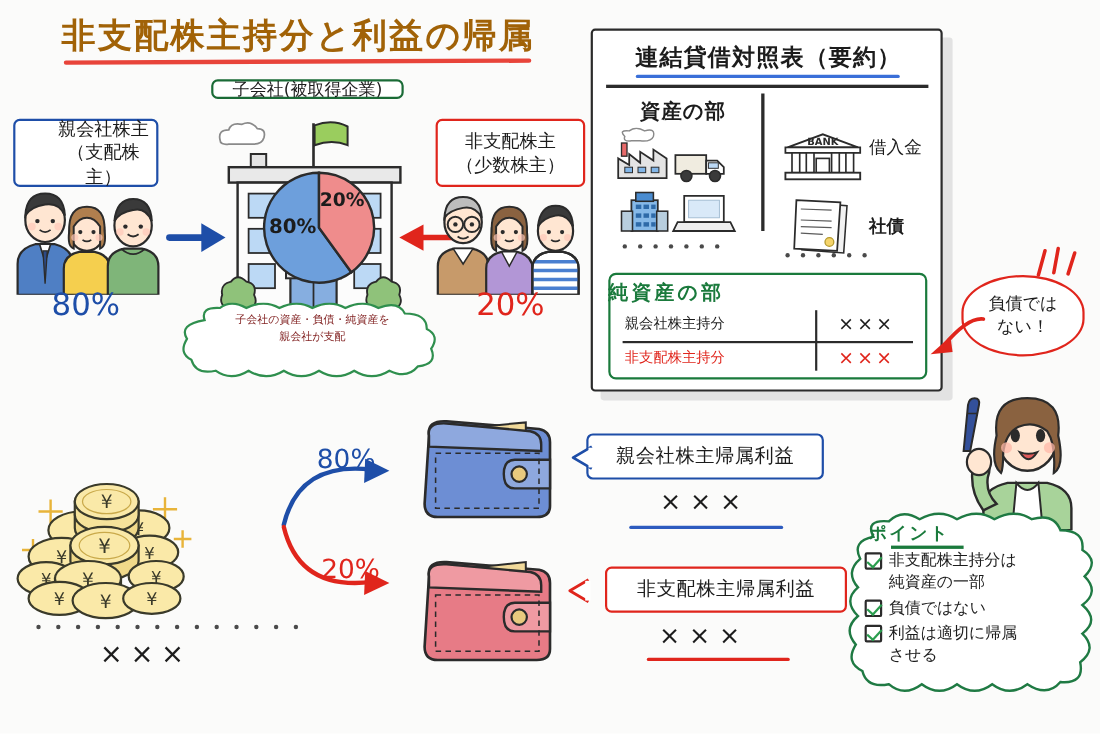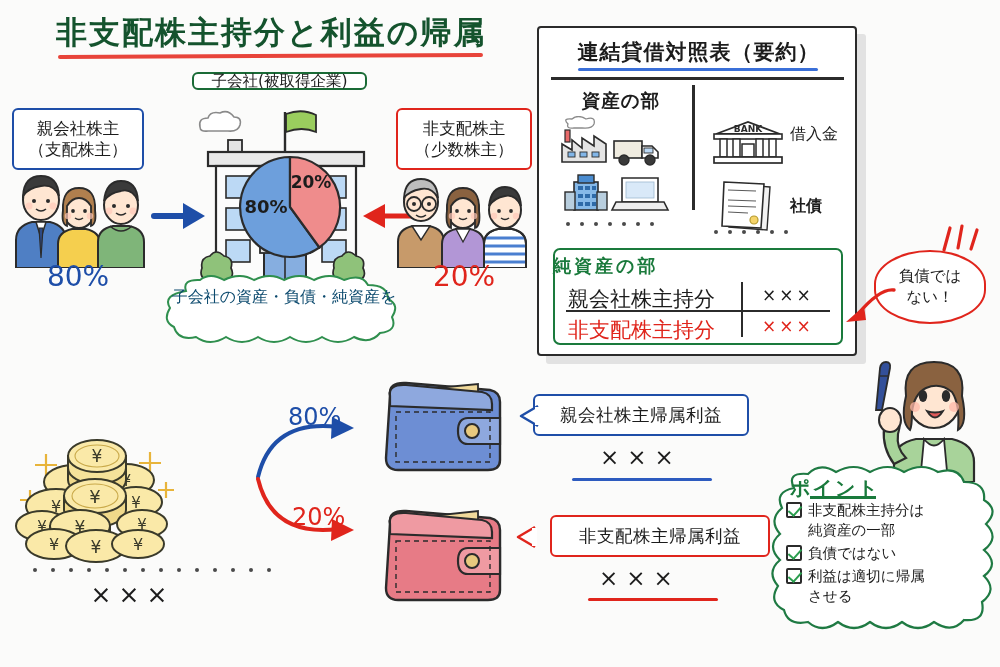--- a/index.html
+++ b/index.html
@@ -18,21 +18,21 @@
     overflow: hidden;
   }
   .abs { position: absolute; }
   .jp { font-family: "DejaVu Sans", "Liberation Sans", sans-serif; }
 
   
   #title {
     left: 56px; top: 12px;
     font-size: 31px;
     letter-spacing: 2px;
-    color: #14532d;
+    color: #a16207;
     font-weight: 600;
     white-space: nowrap;
   }
   #title-underline {
     left: 58px; top: 54px;
     width: 425px; height: 4px;
     background: #e8443a;
     border-radius: 3px;
     transform: rotate(-0.25deg);
   }
@@ -49,41 +49,41 @@
     justify-content: center;
     text-align: center;
     line-height: 1.3;
     color: #1c1c1c;
   }
   .hbox.blue { border-color: #1e4ea8; }
   .hbox.red  { border-color: #e0251c; }
   .hbox.green{ border-color: #1a6b36; }
 
   
-  #parent-label { left: 12px; top: 108px; width: 132px; height: 62px; font-size: 16.5px; }
+  #parent-label { left: 12px; top: 108px; width: 132px; height: 62px; font-size: 16.5px; padding-left: 32px; }
   #parent-pct {
     left: 12px; top: 260px; width: 132px;
     text-align: center; font-size: 28px; color: #1e4ea8; font-weight: 500;
   }
   #minority-label { left: 396px; top: 108px; width: 136px; height: 62px; font-size: 16.5px; }
   #minority-pct {
     left: 396px; top: 260px; width: 136px;
     text-align: center; font-size: 28px; color: #e0251c; font-weight: 500;
   }
 
   
   #sub-label { left: 192px; top: 72px; width: 175px; height: 18px; font-size: 15.5px; }
 
   
   .cloud-text {
     position: absolute;
     text-align: center;
-    font-size: 16px;
+    font-size: 10px;
     line-height: 1.45;
-    color: #0c4a6e;
+    color: #7f1d1d;
     z-index: 3;
   }
   #building-cloud-text { left: 168px; top: 285px; width: 232px; }
 
   
   #paper-shadow {
     left: 546px; top: 34px; width: 320px; height: 330px;
     background: #e2e2e2;
     border-radius: 3px;
   }
@@ -122,21 +122,21 @@
   #netassets-box {
     left: 553px; top: 248px; width: 290px; height: 97px;
     border: 2.5px solid #1a7a3c; border-radius: 7px; background: #fff; box-sizing: border-box;
   }
   #netassets-title {
     left: 553px; top: 254px; width: 290px; text-align: left;
     font-size: 18px; color: #1a7a3c; font-weight: 600; letter-spacing: 3px;
   }
   #na-hr { left: 566px; top: 310px; width: 264px; height: 2px; background: #2b2b2b; }
   #na-vr { left: 741px; top: 282px; width: 2px; height: 55px; background: #2b2b2b; }
-  .na-label { font-size: 21px; }
+  .na-label { font-size: 13px; }
   #na-row0-label { left: 568px; top: 285px; color: #1c1c1c; }
   #na-row0-val   { left: 762px; top: 285px; color: #1c1c1c; font-size: 17px; letter-spacing: 3px; }
   #na-row1-label { left: 568px; top: 316px; color: #e0251c; }
   #na-row1-val   { left: 762px; top: 316px; color: #e0251c; font-size: 17px; letter-spacing: 3px; }
 
   
   #notliab-bubble {
     left: 874px; top: 250px; width: 112px; height: 74px;
     border: 2.5px solid #e0251c; border-radius: 50%/46%;
     background: #fff; box-sizing: border-box;
@@ -172,21 +172,21 @@
   }
   #n-xxx {
     left: 530px; top: 565px; width: 220px; text-align: center;
     font-size: 23px; color: #1c1c1c; letter-spacing: 8px;
   }
   #n-xxx-underline { left: 588px; top: 598px; width: 130px; height: 3px; background: #e0251c; border-radius: 2px; }
 
   
   #points-title {
     left: 790px; top: 475px; width: 200px;
-    font-size: 20px; color: #1a7a3c; font-weight: 700; letter-spacing: 2px;
+    font-size: 16px; color: #1a7a3c; font-weight: 700; letter-spacing: 2px;
   }
   #points-title-underline { left: 810px; top: 496px; width: 66px; height: 2.5px; background: #1a7a3c; }
   #points-list { left: 786px; top: 500px; width: 210px; z-index: 4; }
   .point-row { display: flex; align-items: flex-start; gap: 6px; margin-bottom: 3px; }
   .point-check {
     width: 16px; height: 16px; flex: 0 0 16px; margin-top: 2px;
     border: 2px solid #2b2b2b; border-radius: 2px;
     position: relative; box-sizing: border-box; background: #fff;
   }
   .point-check::after {
@@ -314,20 +314,21 @@
     <path d="M29 9 L7 21 L29 33 Z" fill="#e0251c"></path>
   </svg>
 
   <svg class="abs" style="left:160px; top:275px;" width="248" height="72" viewBox="0 0 248 72">
     <path d="M26 16 Q22 4 40 5 Q50 -3 64 5 Q80 -3 94 5 Q110 -3 124 5 Q140 -3 154 5 Q170 -3 184 5 Q202 -2 208 10
              Q228 10 228 24 Q240 30 232 42 Q238 56 220 58 Q210 70 194 62 Q178 72 162 62 Q146 72 130 62
              Q114 72 98 62 Q82 72 66 62 Q50 72 36 62 Q18 66 14 52 Q2 46 10 33 Q2 20 26 16 Z" fill="#ffffff" stroke="#2f8f4e" stroke-width="2"></path>
   </svg>
   <div class="cloud-text jp" id="building-cloud-text">
     <div>子会社の資産・負債・純資産を</div>
+    <div>親会社が支配</div>
   </div>
 
   <div class="abs hbox red jp" id="minority-label">
     <span>非支配株主</span>
     <span>（少数株主）</span>
   </div>
 
   <svg class="abs" style="left:392px; top:168px;" width="150" height="100" viewBox="0 0 150 100">
 
     <g>

